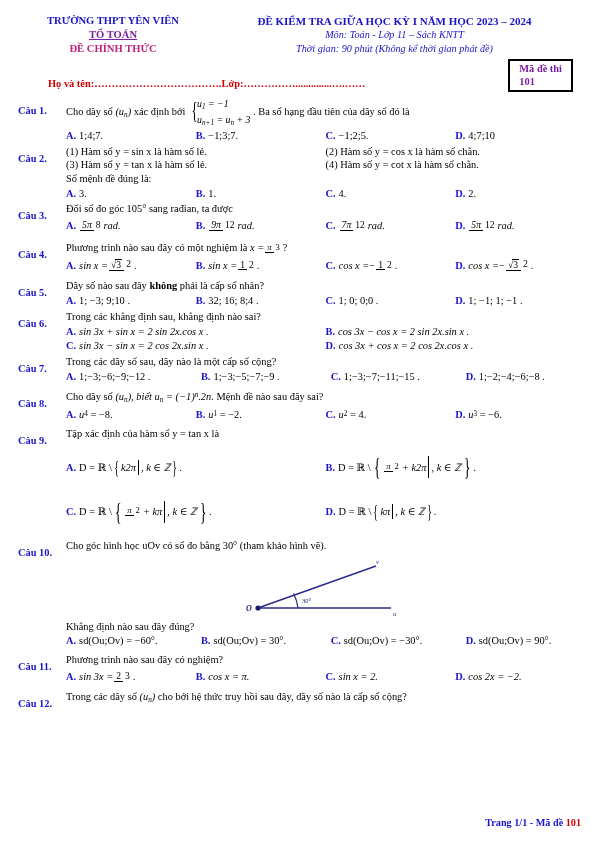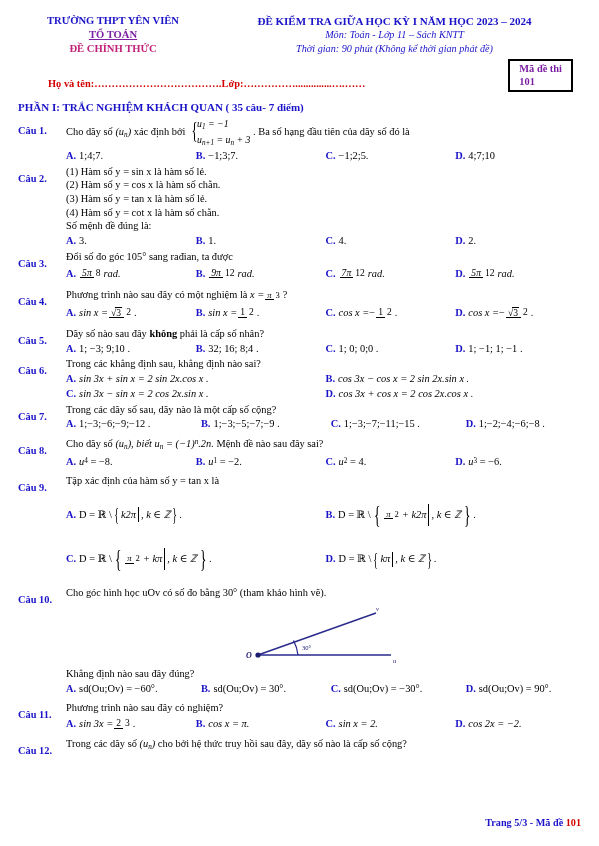--- a/index.html
+++ b/index.html
@@ -39,21 +39,21 @@
   .opt{display:flex;align-items:center;}
   .opt .ol{color:#1a13c8;font-weight:bold;margin-right:3px;}
   .opt .ov{color:#000;}
   .opts.c4 > .opt{width:25%;}
   .opts.c2 > .opt{width:50%;}
   .opts.c4-narrow > .opt:nth-child(1){width:26%;}
   .opts.c4-narrow > .opt:nth-child(2){width:25%;}
   .opts.c4-narrow > .opt:nth-child(3){width:26%;}
   .opts.c4-narrow > .opt:nth-child(4){width:23%;}
 
-  .sub{display:flex;flex-direction:column;}
+  .sub{display:flex;}
   .sub > div{width:50%;}
 
   em,.it{font-style:italic;}
   .bold{font-weight:bold;}
 
   
   .frac{display:inline-flex;flex-direction:row;vertical-align:middle;text-align:center;
         margin:0 1px;line-height:1.02;position:relative;top:-0.5px;}
   .frac .num{border-bottom:1.1px solid #000;padding:0 2px;font-size:9.6px;}
   .frac .den{padding:0 2px;font-size:9.6px;}
@@ -97,21 +97,20 @@
   </div>
 
   <div class="namerow">
     <div class="nameline"><span>Họ và tên:……………………………….</span><span>Lớp:……………..............….……</span></div>
     <div class="codebox">
       <div>Mã đề thi</div>
       <div>101</div>
     </div>
   </div>
 
-  <div class="parthead">PHẦN I: TRẮC NGHIỆM KHÁCH QUAN ( 35 câu- 7 điểm)</div>
 
   <div class="q">
     <div class="qlabel">Câu 1.</div>
     <div class="qbody">
       <div class="stem">
         <span>Cho dãy số</span>
         <span class="it"><span>(u</span><sub>n</sub><span>)</span></span>
         <span>xác định bởi</span>
         <span class="sys">
           <span class="brace">{</span>
@@ -541,15 +540,15 @@
     <div class="qlabel">Câu 12.</div>
     <div class="qbody">
       <div class="stem">
         <span>Trong các dãy số</span>
         <span class="it"><span>(u</span><sub>n</sub><span>)</span></span>
         <span>cho bởi hệ thức truy hồi sau đây, dãy số nào là cấp số cộng?</span>
       </div>
     </div>
   </div>
 
-  <div class="footer"><span>Trang 5/3 - Mã đề </span><span class="code">101</span></div>
+  <div class="footer"><span>Trang 1/1 - Mã đề </span><span class="code">101</span></div>
 
 </div>
 
 </body></html>

